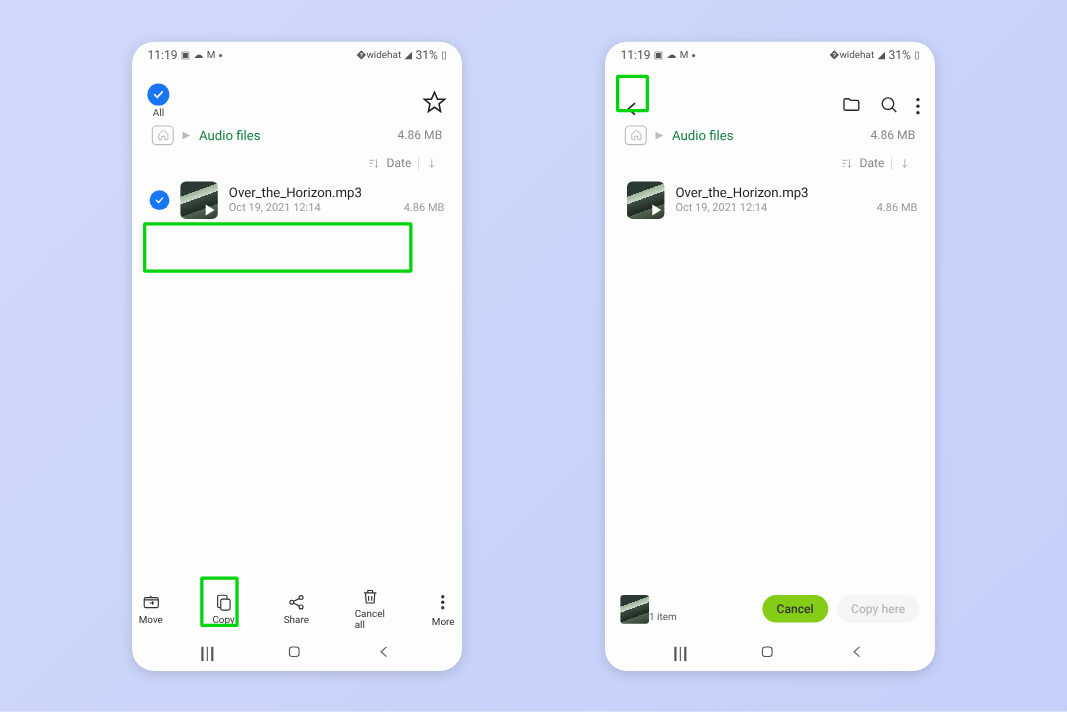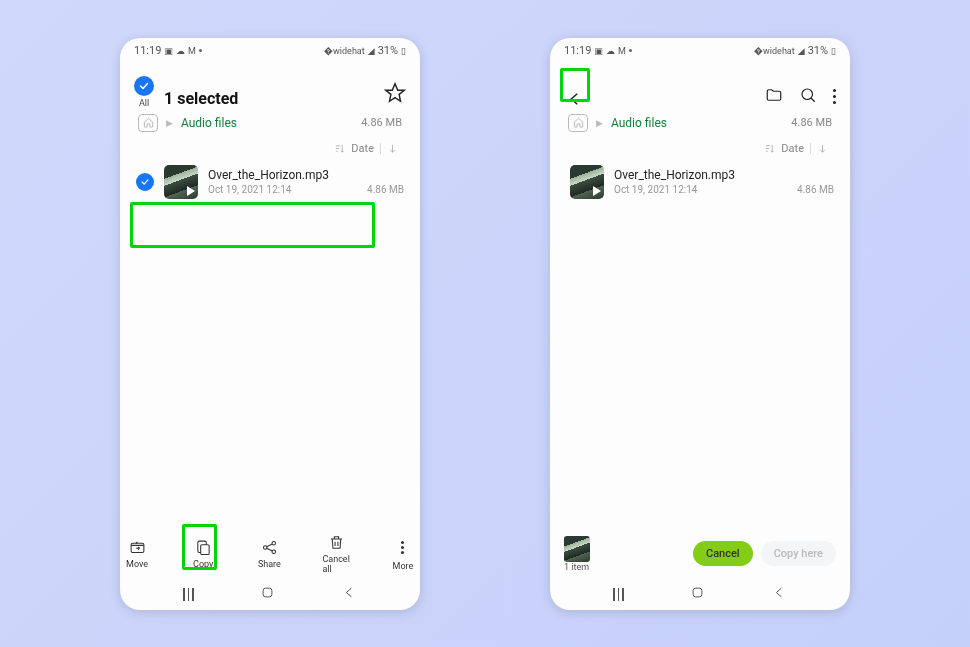--- a/index.html
+++ b/index.html
@@ -151,21 +151,21 @@
     display: flex;
     align-items: center;
     padding: 0 14px;
     gap: 8px;
   }
   .pastebar .mini-thumb {
     width: 26px; height: 26px; border-radius: 3px;
     background: linear-gradient(160deg, #2a3a32 0%, #2a3a32 30%, #9db39a 30%, #c9d8c8 45%, #3d4d42 45%, #1e2822 70%, #516350 70%, #2d3a30 100%);
   }
   .pastebar .plabel { font-size: 9px; color: #555; }
-  .pcol { display:flex; flex-direction:column; align-items:flex-start; margin-right:auto;}
+  .pcol { display:flex; flex-direction:row; align-items:flex-end; margin-right:auto;}
   .pill {
     padding: 6px 13px; border-radius: 14px; font-size: 11px;
     font-weight: 500;
   }
   .pill.cancel { background: #84cc16; color: #333; }
   .pill.copy { background: #f3f5f6; color: #bbb; }
   
   
   .navbar {
     height: 30px;
@@ -208,21 +208,20 @@
 
   <div class="header">
     <div class="all-col">
       <div class="check-circle">
         <svg viewBox="0 0 24 24">
             <path d="M5 12l5 5L19 7" stroke="#fff" stroke-width="3" fill="none" stroke-linecap="round" stroke-linejoin="round"></path>
           </svg>
       </div>
       <span class="all-lbl">All</span>
     </div>
-    <span class="sel-title">1 selected</span>
     <div class="star">
       <svg viewBox="0 0 24 24">
           <path d="M12 2l3 7h7l-5.5 4.5L18 21l-6-4-6 4 1.5-7.5L2 9h7z"></path>
         </svg>
     </div>
   </div>
 
   <div class="crumb">
     <div class="home-sq">
       <svg viewBox="0 0 24 24">

